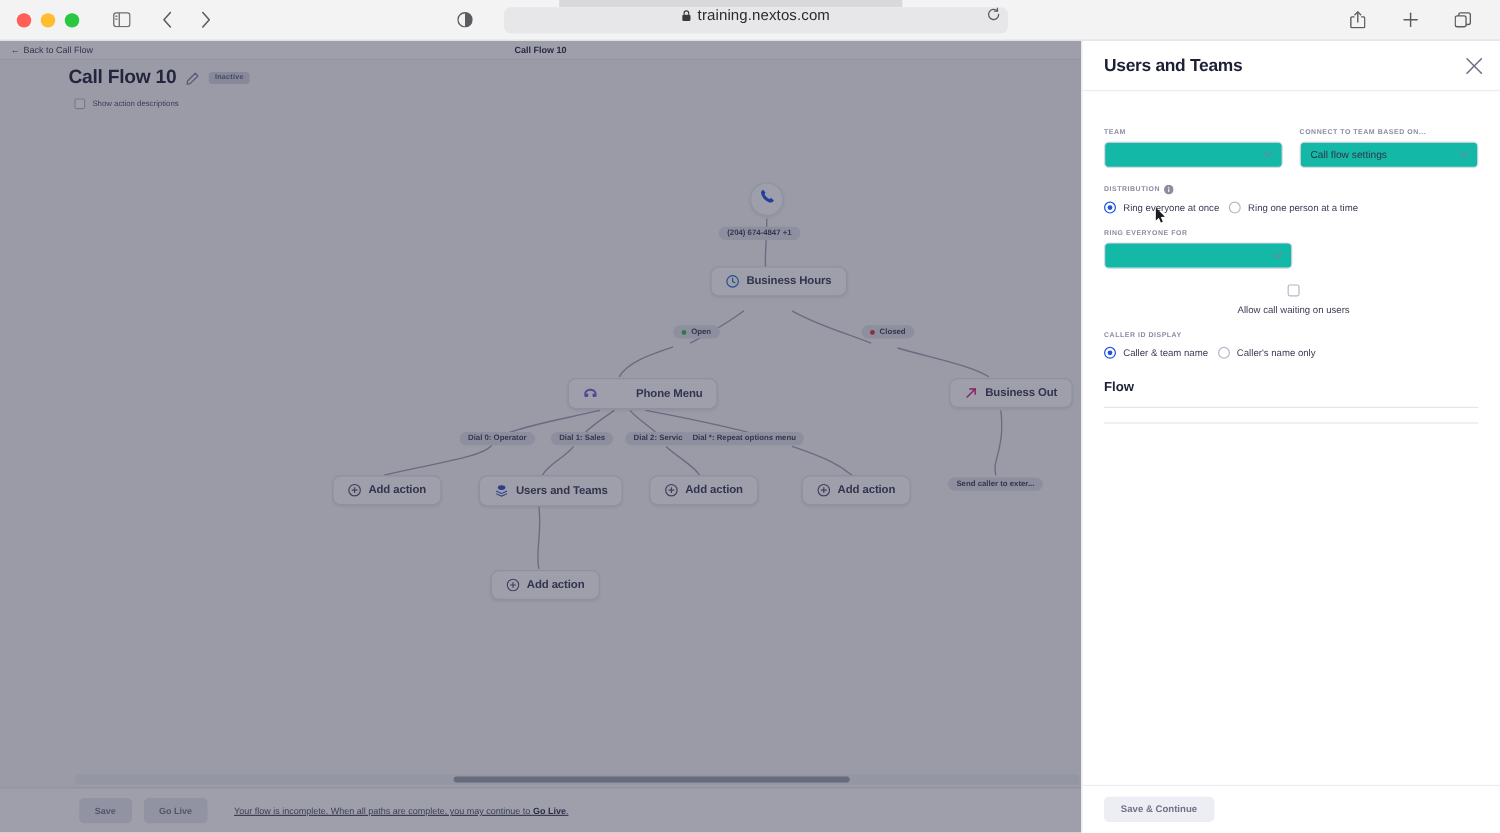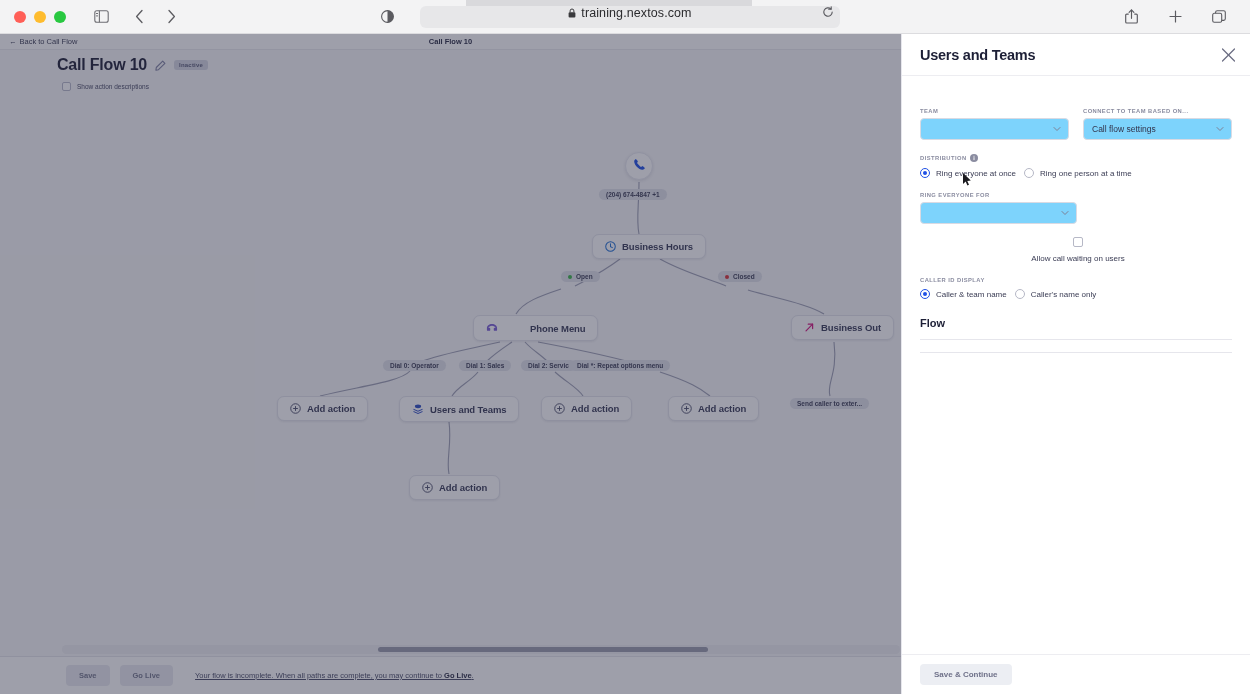--- a/index.html
+++ b/index.html
@@ -193,21 +193,21 @@
 
   .field-row { display: flex; gap: 14px; margin-top: 16px; }
   .field { flex: 1; }
   .field-label {
     font-size: 5.8px; font-weight: 700; color: #8a8ca0;
     letter-spacing: .45px; text-transform: uppercase;
     display: flex; align-items: center; gap: 3px; margin-bottom: 4px;
   }
   .select {
     height: 22px; border: 1px solid #d9dae3; border-radius: 4px;
-    background: #7dd3fc; display: flex; align-items: center;
+    background: #14b8a6; display: flex; align-items: center;
     padding: 0 8px; position: relative;
   }
   .select-value { font-size: 8.5px; color: #32344c; }
   .caret {
     position: absolute; right: 7px; top: 50%; transform: translateY(-50%);
     color: #7e8095; display: flex;
   }
   .info-ico { display: flex; color: #8a8ca0; }
 
   .radio-row { display: flex; align-items: center; gap: 8px; margin-top: 6px; }
@@ -402,21 +402,21 @@
             <svg width="13" height="13" viewBox="0 0 14 14" fill="#1f51e5">
               <path d="M3.1 1.2 C2.1 1.6 1.2 2.8 1.3 4 C1.6 7.8 6.2 12.4 10 12.7 C11.2 12.8 12.4 11.9 12.8 10.9 L10.4 8.7 L8.6 9.6 C7.3 8.8 5.2 6.7 4.4 5.4 L5.3 3.6 Z"></path>
             </svg>
           </span>
         </div>
 
         <div class="chip" style="left:599px; top:55px;">
           <span>(204) 674-4847 +1</span>
         </div>
 
-        <div class="node" style="left:592px; top:100px;">
+        <div class="node" style="left:592px; top:88px;">
           <span class="node-ico">
             <svg width="11" height="11" viewBox="0 0 12 12" fill="none" stroke="#1f6fd4" stroke-width="1.1">
               <circle cx="6" cy="6" r="5.2"></circle>
                 <polyline points="6,3.1 6,6.1 8.1,7.2" stroke-linecap="round"></polyline>
             </svg>
           </span>
           <span class="node-label">Business Hours</span>
         </div>
 
         <div class="chip" style="left:561px; top:137px;">

